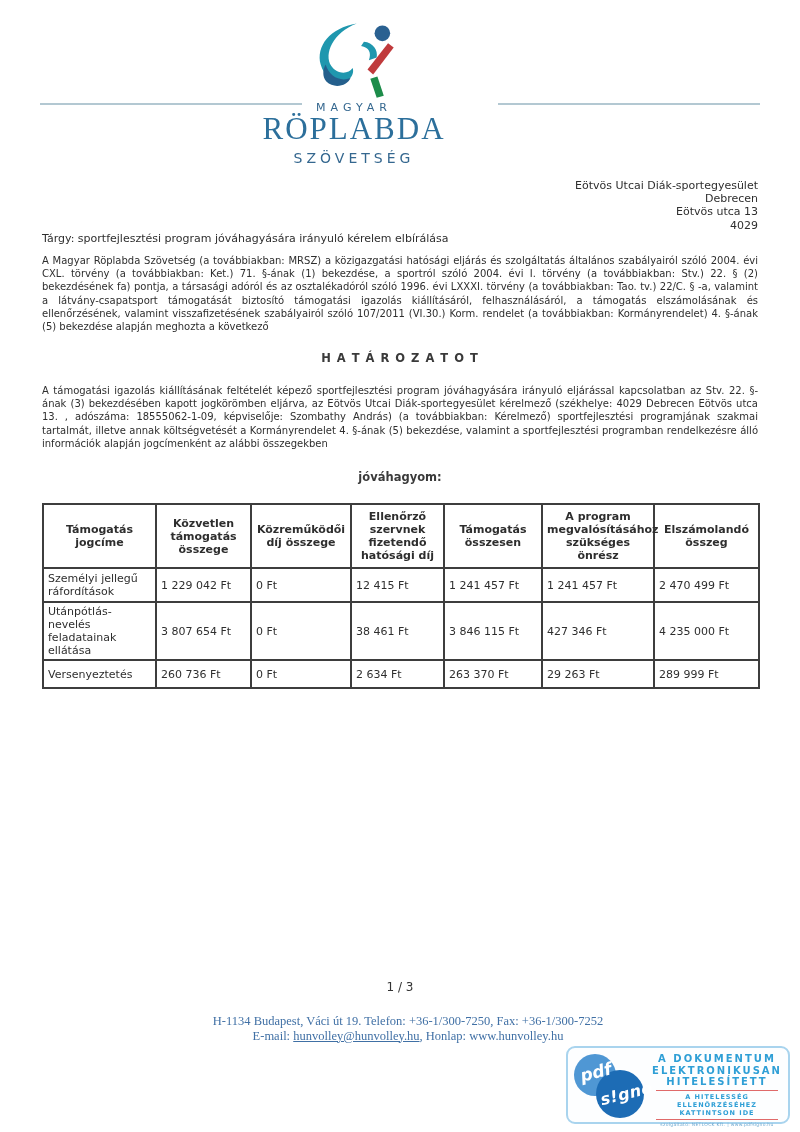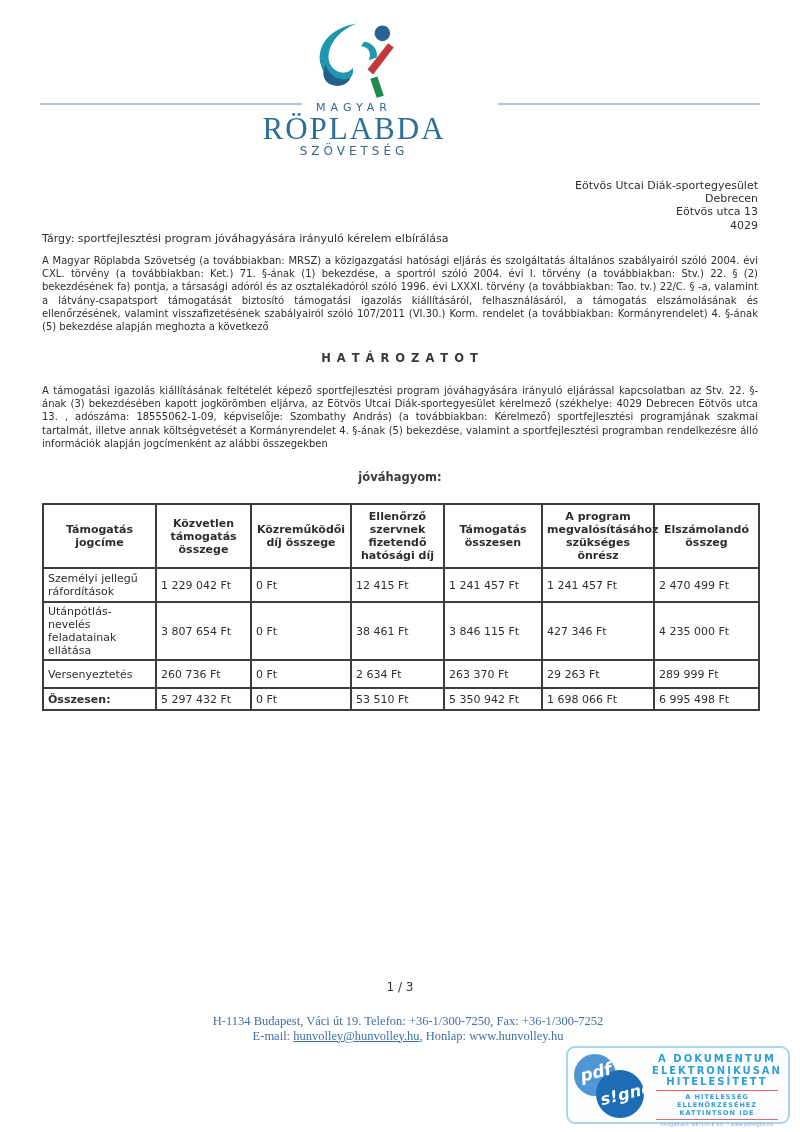--- a/index.html
+++ b/index.html
@@ -7,21 +7,21 @@
     width:800px;height:1132px;position:relative;background:#ffffff;
     font-family:"DejaVu Sans","Liberation Sans",sans-serif;
     color:#2e2e2e;overflow:hidden;
   }
   
   .logo-wrap{position:absolute;top:22px;left:0;width:708px;text-align:center;}
   .logo-svg{display:block;margin:0 auto;}
   .logo-magyar{display:block;font-size:11px;letter-spacing:5px;color:#34678f;margin-top:1px;}
   .logo-roplabda{display:block;font-family:"Liberation Serif","DejaVu Serif",serif;
     font-size:31px;letter-spacing:2px;color:#2c6f9b;line-height:30px;}
-  .logo-szovetseg{display:block;font-size:12px;letter-spacing:4px;color:#34678f;margin-top:0;}
+  .logo-szovetseg{display:block;font-size:14px;letter-spacing:4px;color:#34678f;margin-top:6px;}
   .hrule{position:absolute;top:103px;height:2px;background:#b3c8d2;}
   .hrule.left{left:40px;width:262px;}
   .hrule.right{left:498px;width:262px;}
   
   .meta{position:absolute;top:179px;left:42px;width:716px;font-size:11px;line-height:13.2px;}
   .meta .left{float:left;}
   .meta .right{float:right;text-align:right;}
   
   .para{position:absolute;left:42px;width:716px;font-size:10px;line-height:13.2px;text-align:justify;}
   .p1{top:254px;}
@@ -134,29 +134,20 @@
   </tr>
   <tr class="r3">
     <td>Versenyeztetés</td>
     <td>260 736 Ft</td>
     <td>0 Ft</td>
     <td>2 634 Ft</td>
     <td>263 370 Ft</td>
     <td>29 263 Ft</td>
     <td>289 999 Ft</td>
   </tr>
-  <tr class="r4 total">
-    <td>Összesen:</td>
-    <td>5 297 432 Ft</td>
-    <td>0 Ft</td>
-    <td>53 510 Ft</td>
-    <td>5 350 942 Ft</td>
-    <td>1 698 066 Ft</td>
-    <td>6 995 498 Ft</td>
-  </tr>
 </tbody>
   </table>
 
 <div class="pageno">1 / 3</div>
 <div class="footer">
   <div>H-1134 Budapest, Váci út 19. Telefon: +36-1/300-7250, Fax: +36-1/300-7252</div>
   <div><span>E-mail: </span><a href="#">hunvolley@hunvolley.hu</a><span>, Honlap: </span><span>www.hunvolley.hu</span></div>
 </div>
 
 <div class="badge">

